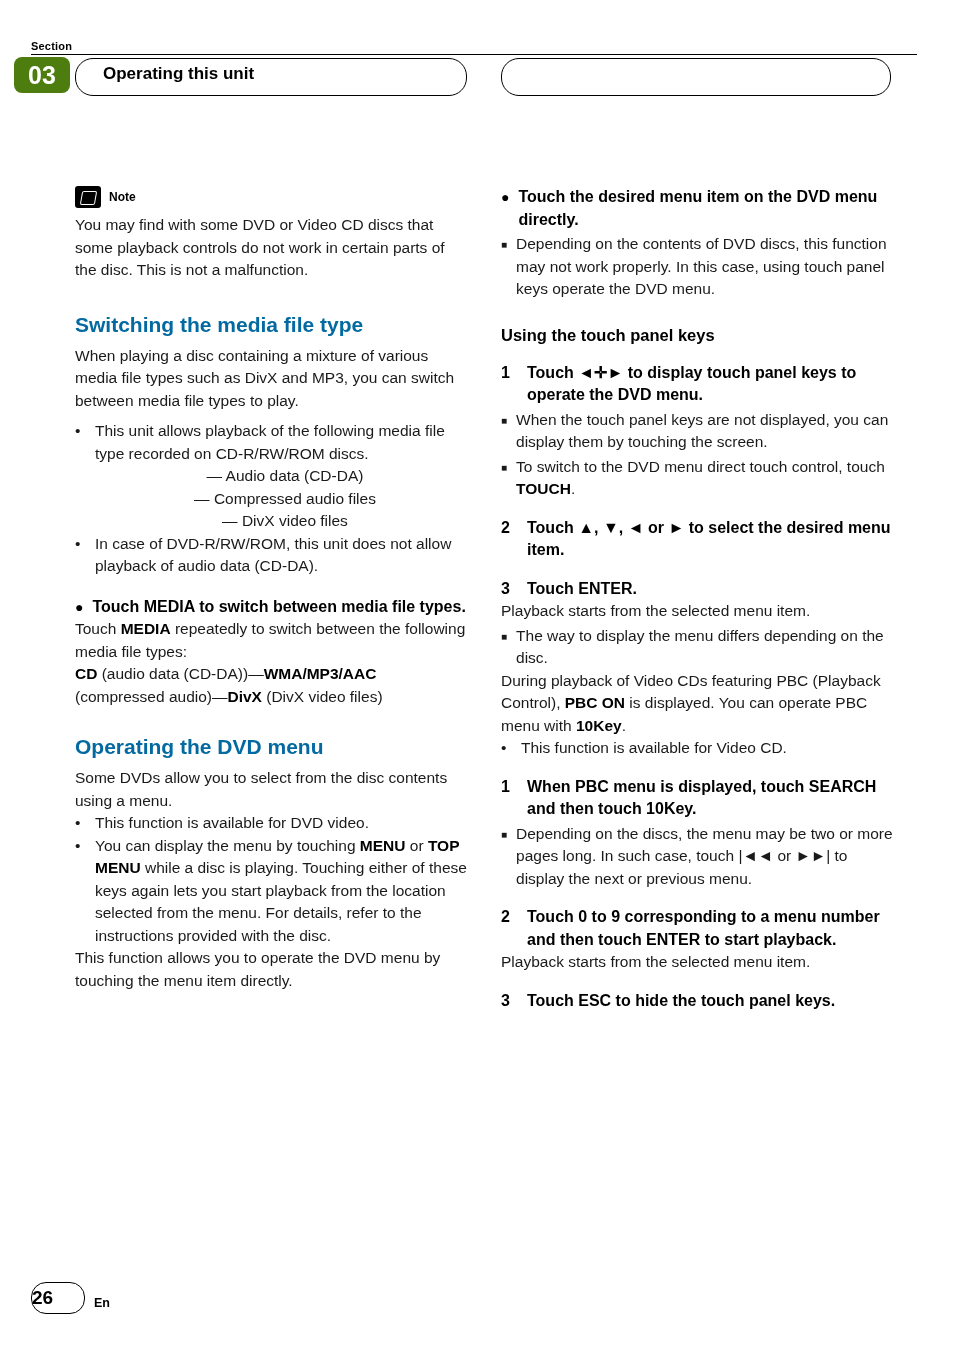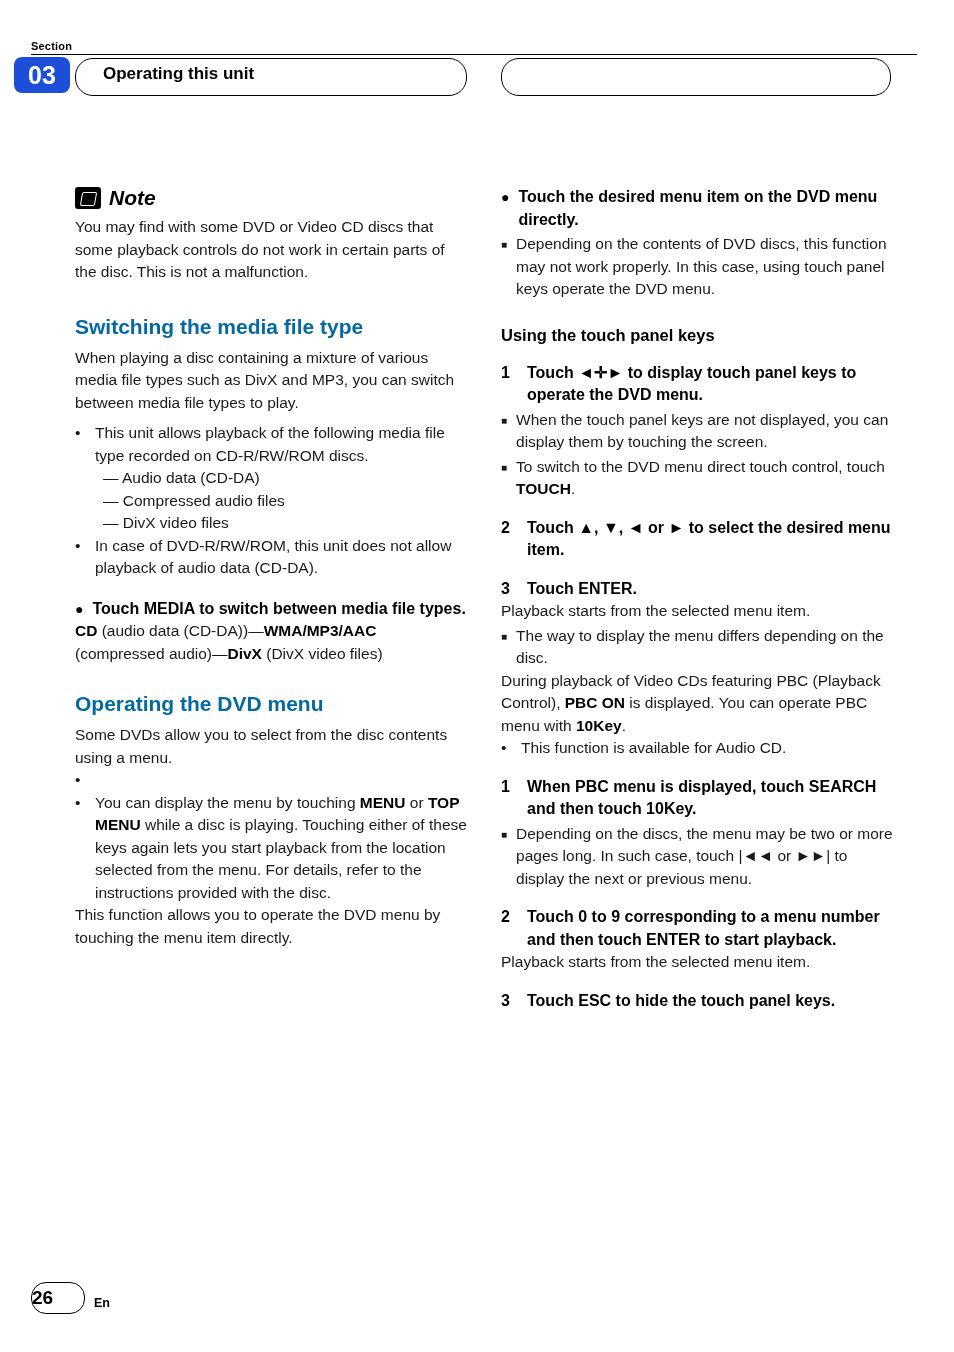--- a/index.html
+++ b/index.html
@@ -45,21 +45,21 @@
     width: 886px;
     height: 1px;
     background: #000;
   }
   .section-badge {
     position: absolute;
     left: 14px;
     top: 57px;
     width: 56px;
     height: 36px;
-    background: #1d4ed8;
+    background: #4d7c0f;
     border-radius: 8px;
     color: #fff;
     font-size: 25px;
     font-weight: bold;
     line-height: 36px;
     text-align: center;
   }
   .title-pill {
     position: absolute;
     left: 75px;
@@ -113,23 +113,22 @@
   .note-icon:after {
     content: "";
     position: absolute;
     left: 6px; top: 5px;
     width: 13px; height: 12px;
     border: 1.6px solid #fff;
     border-radius: 2px;
     transform: skewX(-10deg);
   }
   .note-title {
-    font-size: 21px;
-    font-weight: bold;
-    font-style: italic;
+    font-size: 12px;
+    font-weight: bold;
   }
   .body {
     font-size: 15.5px;
     line-height: 22.5px;
     color: #1a1a1a;
   }
   h2 {
     font-size: 21px;
     font-weight: bold;
     margin: 26px 0 8px 0;
@@ -154,20 +153,21 @@
   .bulleted .mk {
     flex: 0 0 auto;
     width: 11px;
     text-align: left;
   }
   .dash-item {
     margin-left: 28px;
     font-size: 15.5px;
     line-height: 22.5px;
     color: #1a1a1a;
+    text-align: center;
   }
   .circle-head {
     display: flex;
     gap: 9px;
     font-size: 16px;
     font-weight: bold;
     line-height: 22.5px;
     color: #000;
     margin-top: 18px;
   }
@@ -270,26 +270,28 @@
     <div class="dash-item">— DivX video files</div>
     <div class="bulleted">
       <span class="mk">•</span>
       <span>In case of DVD-R/RW/ROM, this unit does not allow playback of audio data (CD-DA).</span>
     </div>
 
     <div class="circle-head">
       <span class="mk">●</span>
       <span>Touch MEDIA to switch between media file types.</span>
     </div>
+    <div class="body"><span>Touch </span><b>MEDIA</b><span> repeatedly to switch between the following media file types:</span></div>
     <div class="body"><b>CD</b><span> (audio data (CD-DA))—</span><b>WMA/MP3/AAC</b><span> (compressed audio)—</span><b>DivX</b><span> (DivX video files)</span></div>
 
     <h2>Operating the DVD menu</h2>
     <div class="body">Some DVDs allow you to select from the disc contents using a menu.</div>
     <div class="bulleted">
       <span class="mk">•</span>
+      <span>This function is available for DVD video.</span>
     </div>
     <div class="bulleted">
       <span class="mk">•</span>
       <span><span>You can display the menu by touching </span><b>MENU</b><span> or </span><b>TOP MENU</b><span> while a disc is playing. Touching either of these keys again lets you start playback from the location selected from the menu. For details, refer to the instructions provided with the disc.</span></span>
     </div>
 
     <div class="body">This function allows you to operate the DVD menu by touching the menu item directly.</div>
 
   </div>
 
@@ -330,21 +332,21 @@
     </div>
     <div class="body">Playback starts from the selected menu item.</div>
     <div class="sq-item">
       <span class="mk">■</span>
       <span>The way to display the menu differs depending on the disc.</span>
     </div>
 
     <div class="body"><span>During playback of Video CDs featuring PBC (Playback Control), </span><b>PBC ON</b><span> is displayed. You can operate PBC menu with </span><b>10Key</b><span>.</span></div>
     <div class="bulleted">
       <span class="mk">•</span>
-      <span>This function is available for Audio CD.</span>
+      <span>This function is available for Video CD.</span>
     </div>
 
     <div class="step">
       <span class="num">1</span>
       <span>When PBC menu is displayed, touch SEARCH and then touch 10Key.</span>
     </div>
     <div class="sq-item">
       <span class="mk">■</span>
       <span><span>Depending on the discs, the menu may be two or more pages long. In such case, touch </span><span>|◄◄</span><span> or </span><span>►►|</span><span> to display the next or previous menu.</span></span>
     </div>

